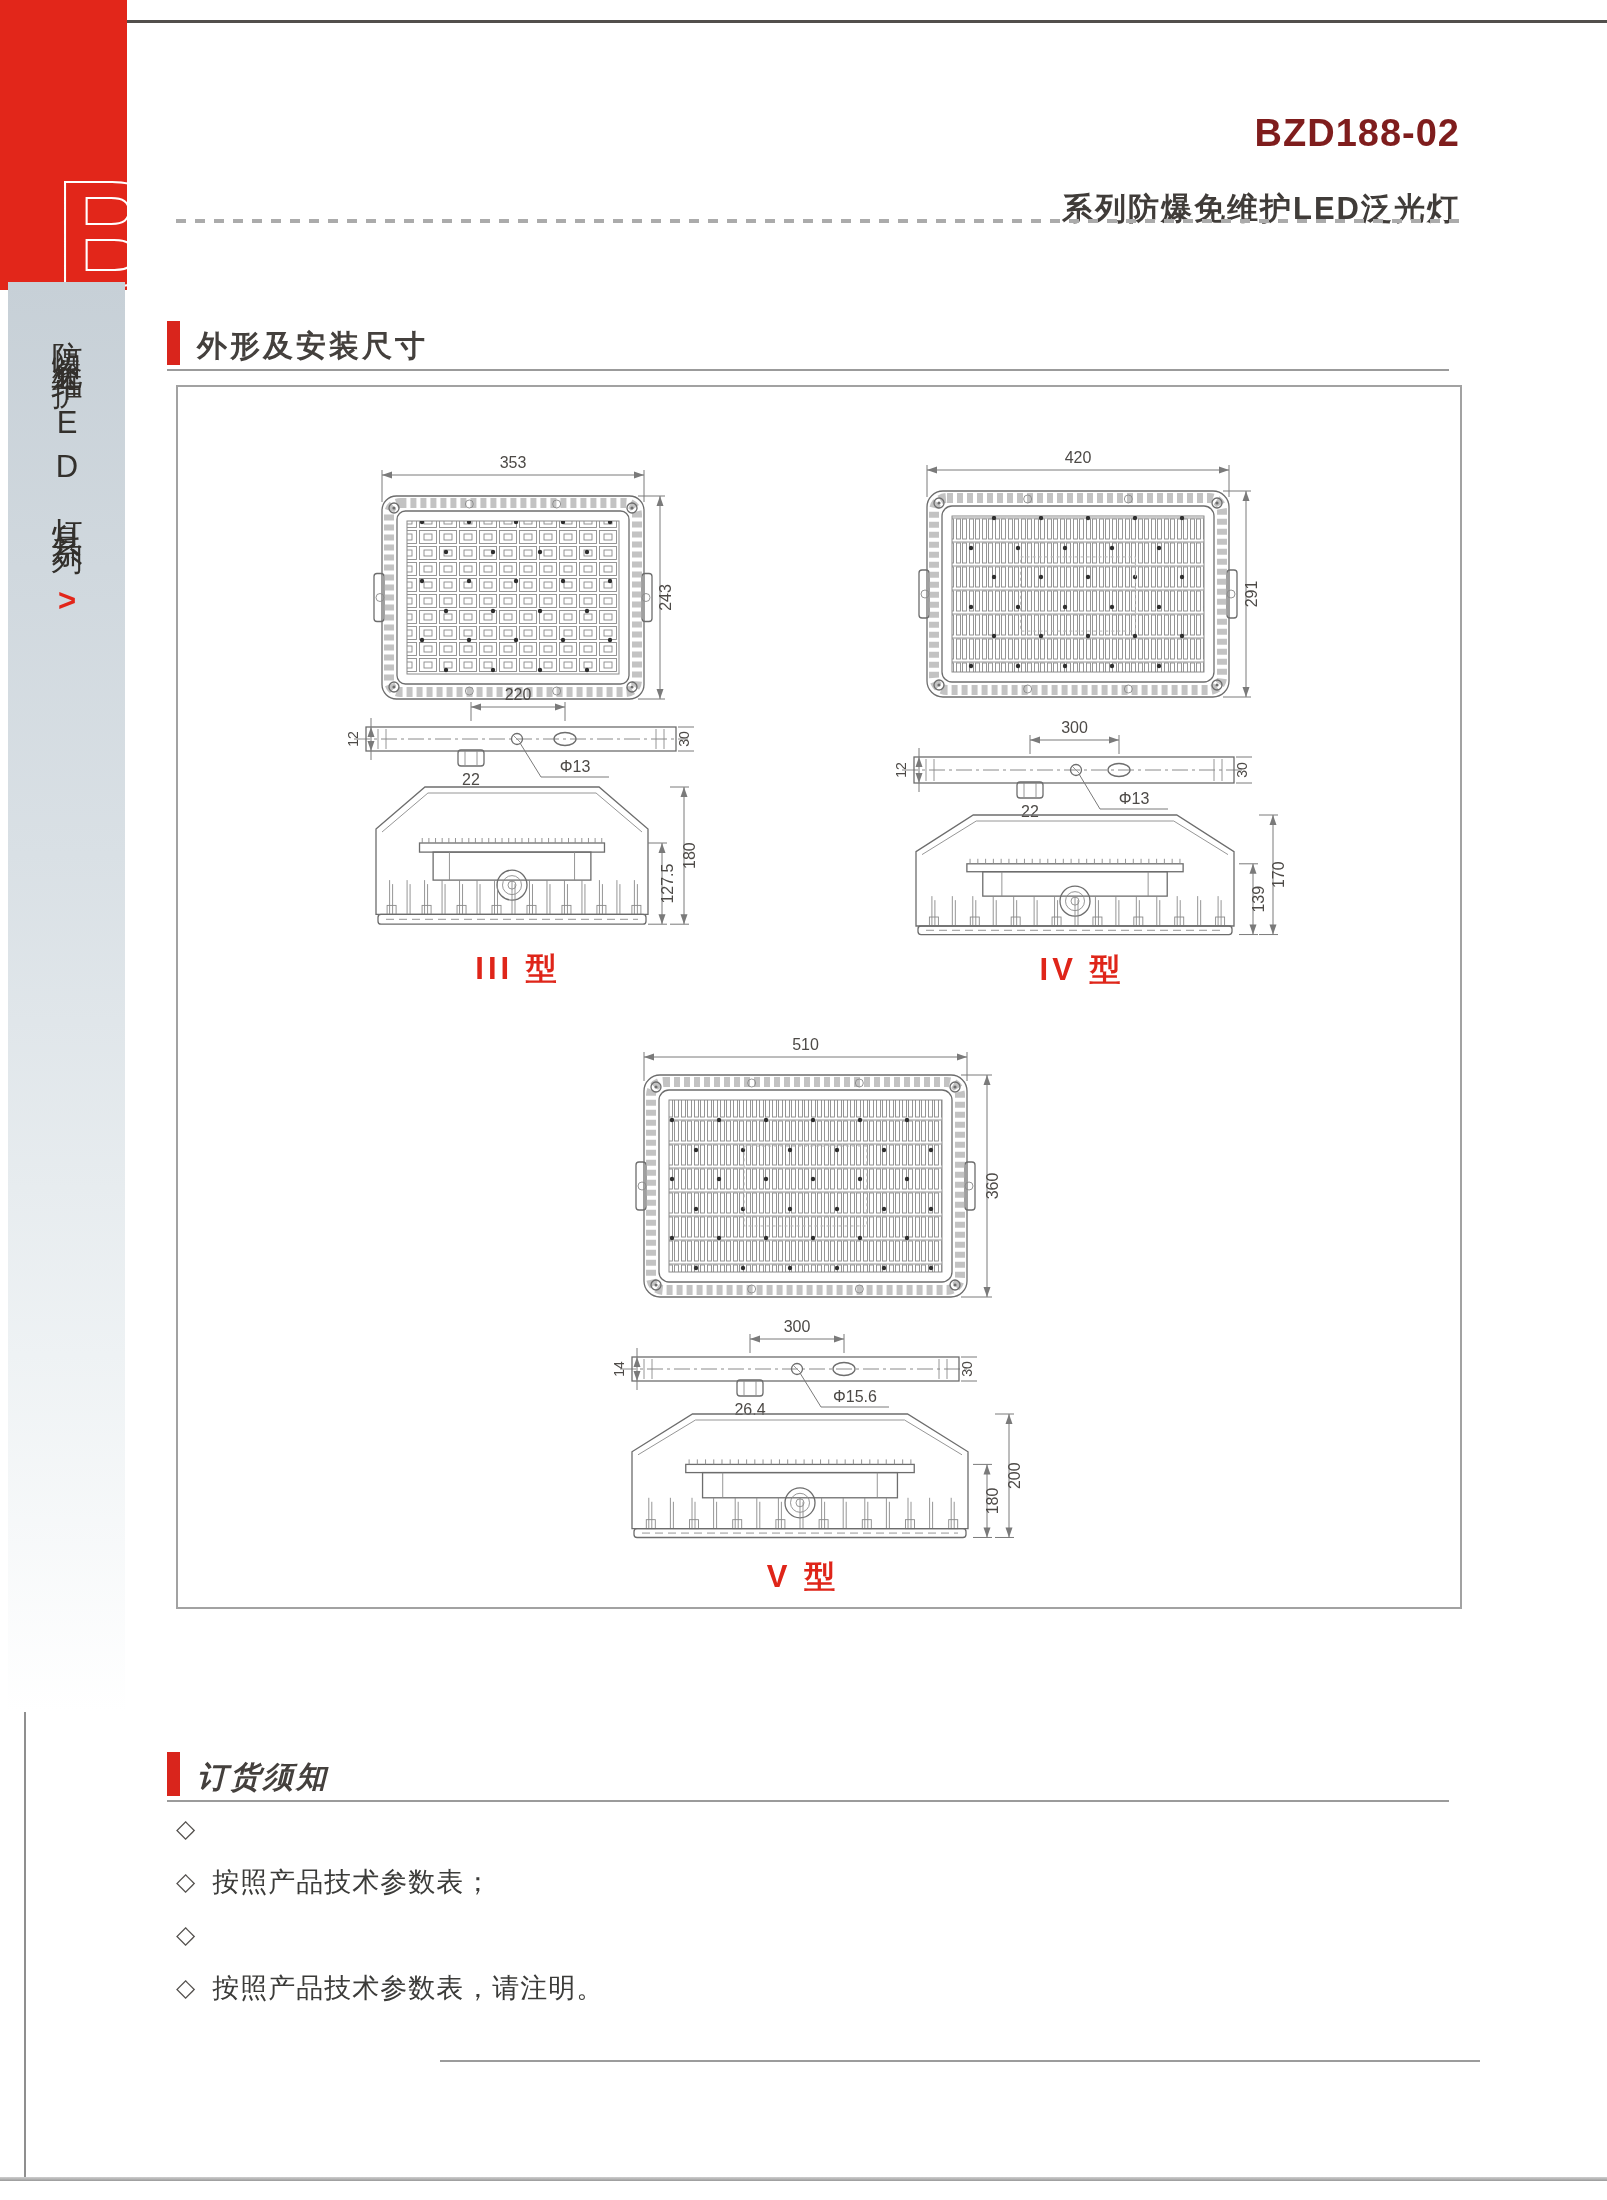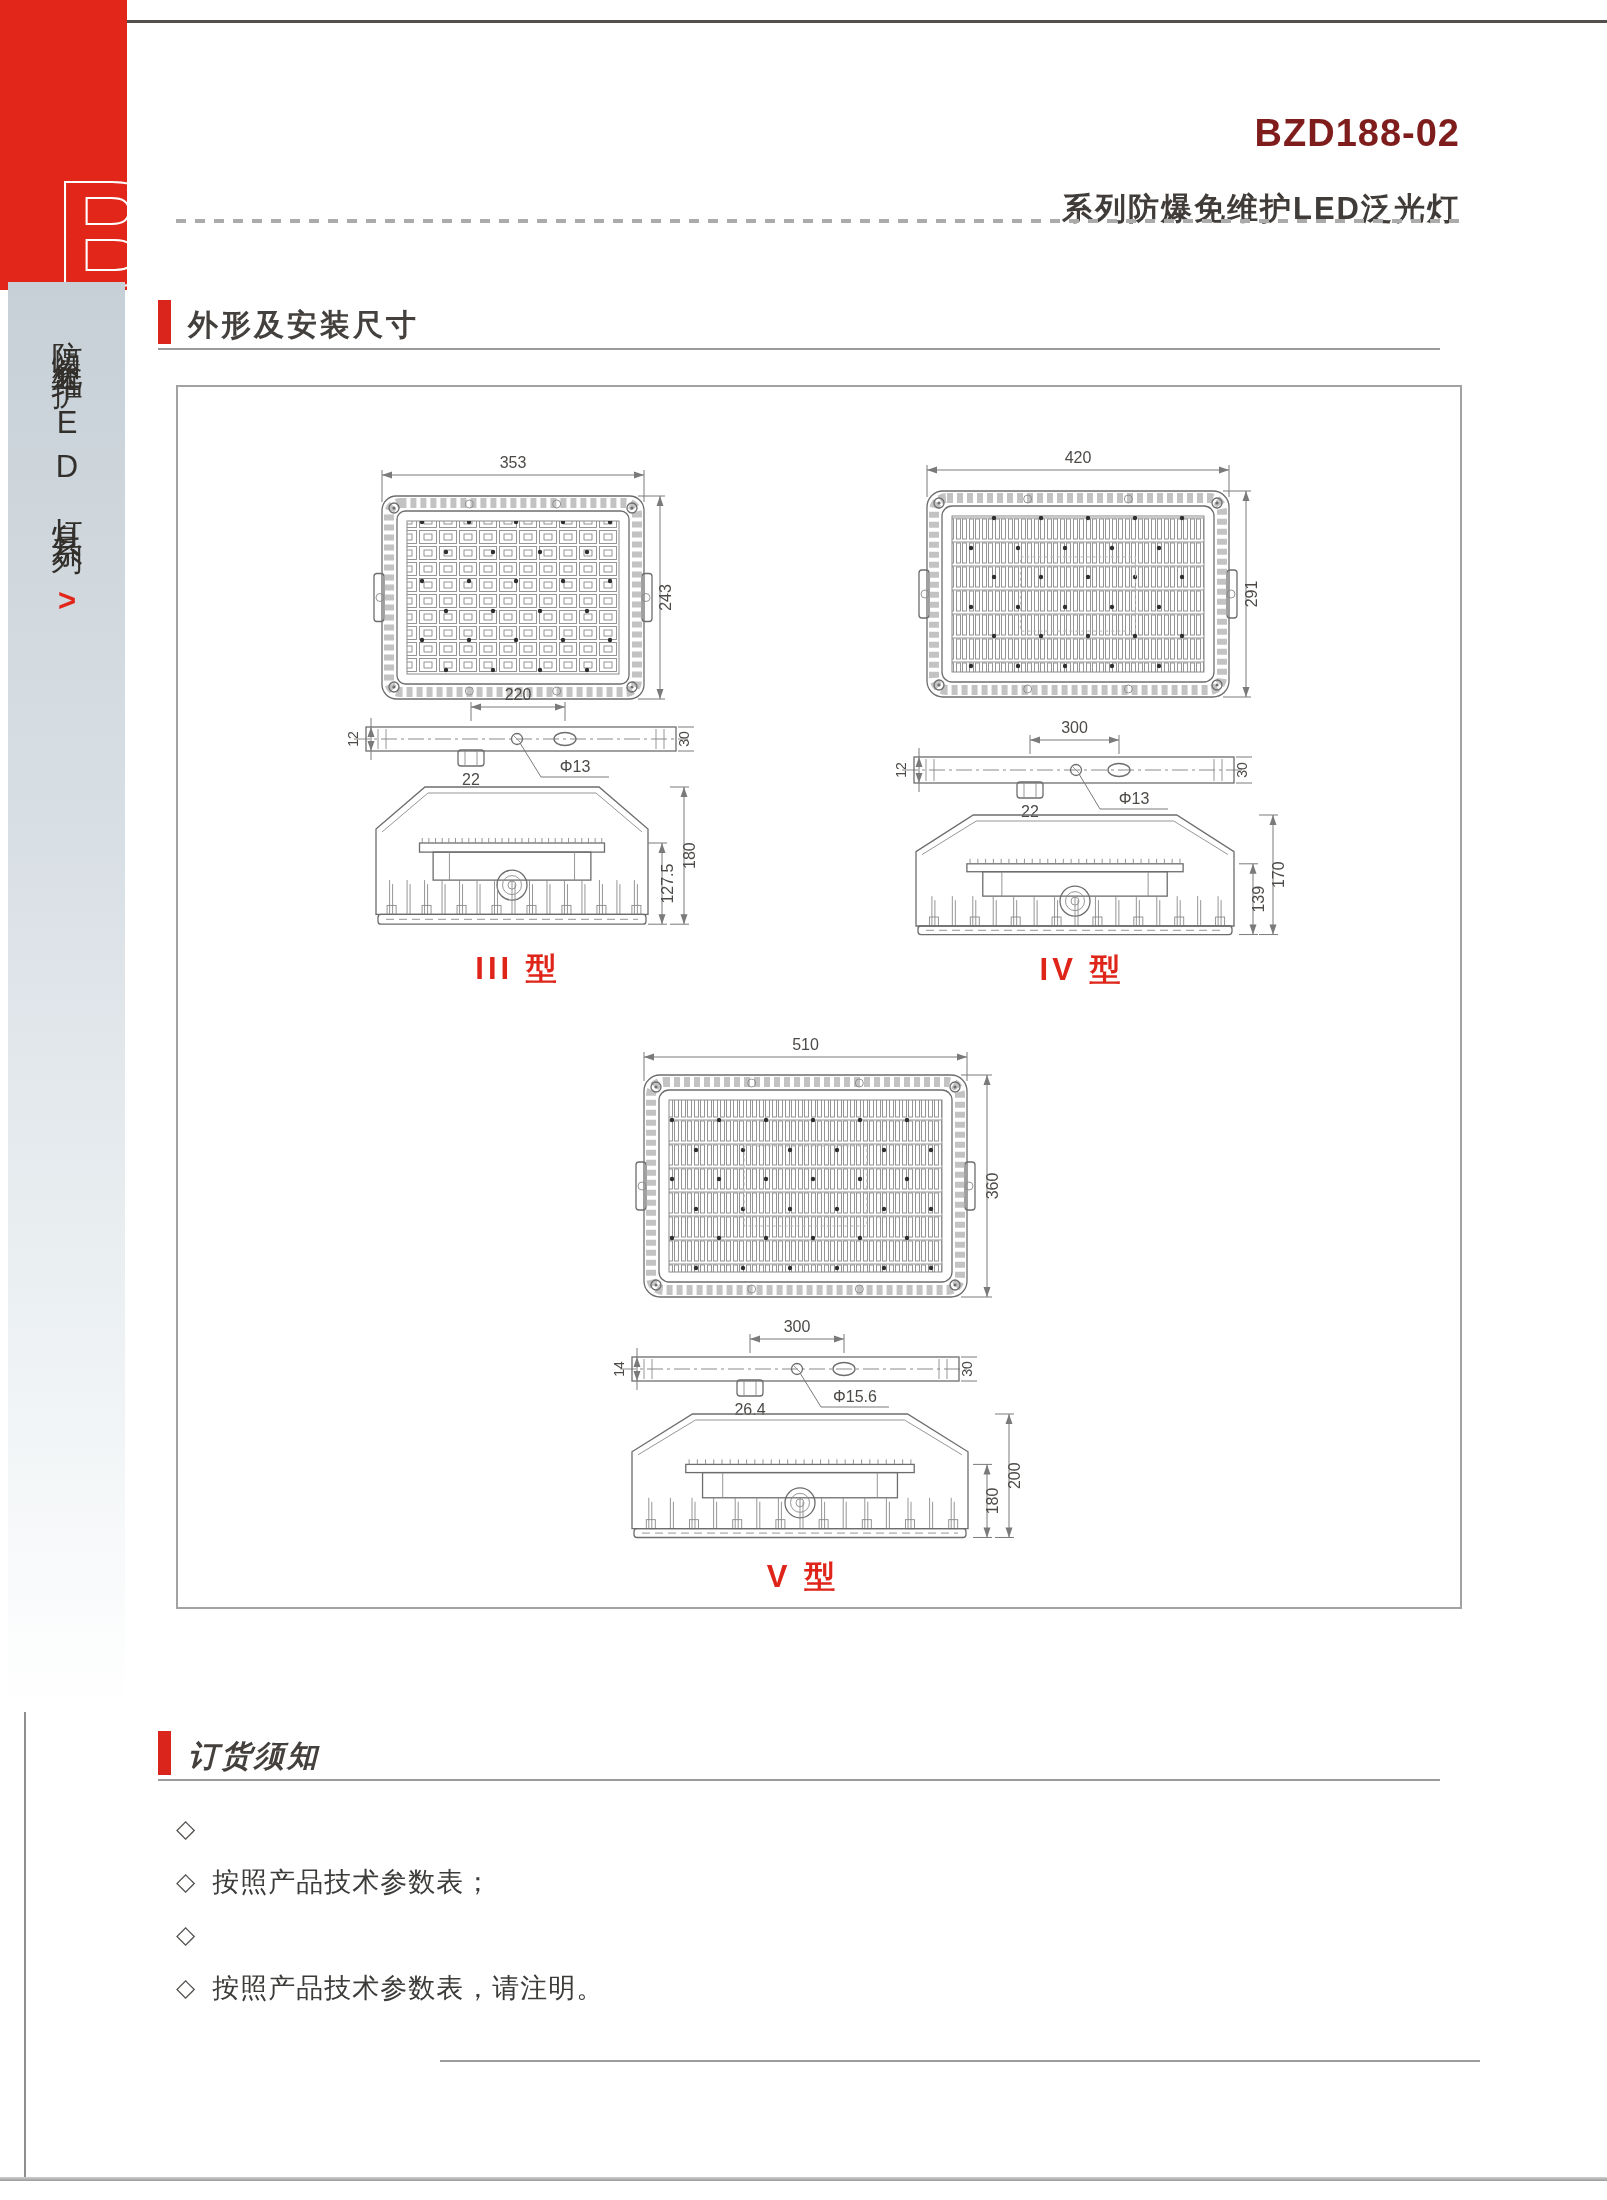--- a/index.html
+++ b/index.html
@@ -21,21 +21,21 @@
                 font-size:31px;letter-spacing:9px;color:#33302c;font-weight:500;white-space:nowrap;}
   .sidebar-text .arrow{color:#e2261a;font-weight:bold;margin-inline-start:10px;letter-spacing:0;}
   
   .header-model{position:absolute;right:147px;top:112px;font-size:38px;font-weight:bold;
                 color:#7f1d1d;letter-spacing:1px;text-align:right;}
   .header-series{position:absolute;right:147px;top:160px;font-size:31px;font-weight:bold;
                  color:#403c39;letter-spacing:2px;text-align:right;margin-top:28px;}
   .dashed-rule{position:absolute;left:176px;top:219px;width:1284px;height:4px;
                background:repeating-linear-gradient(90deg,#ababab 0 10px,transparent 10px 19px);}
   
-  .section-head{position:absolute;left:158px;width:1282px;height:48px;border-bottom:2px solid #9b9b9b;}
+  .section-head{position:absolute;left:167px;width:1282px;height:48px;border-bottom:2px solid #9b9b9b;margin-top:21px;}
   .section-bar{position:absolute;left:0;top:0;width:13px;height:44px;background:#d9251c;}
   .section-title{position:absolute;left:30px;top:5px;font-size:30px;font-weight:bold;
                  color:#44403d;letter-spacing:3px;}
   #sec-dims{top:300px;}
   #sec-order{top:1731px;font-style:italic;}
   
   .panel{position:absolute;left:176px;top:385px;width:1282px;height:1220px;border:2px solid #a2a2a2;}
   svg.dwg{position:absolute;overflow:visible;}
   #dwg0{left:140px;top:62px;}
   #dwg1{left:712px;top:58px;}

